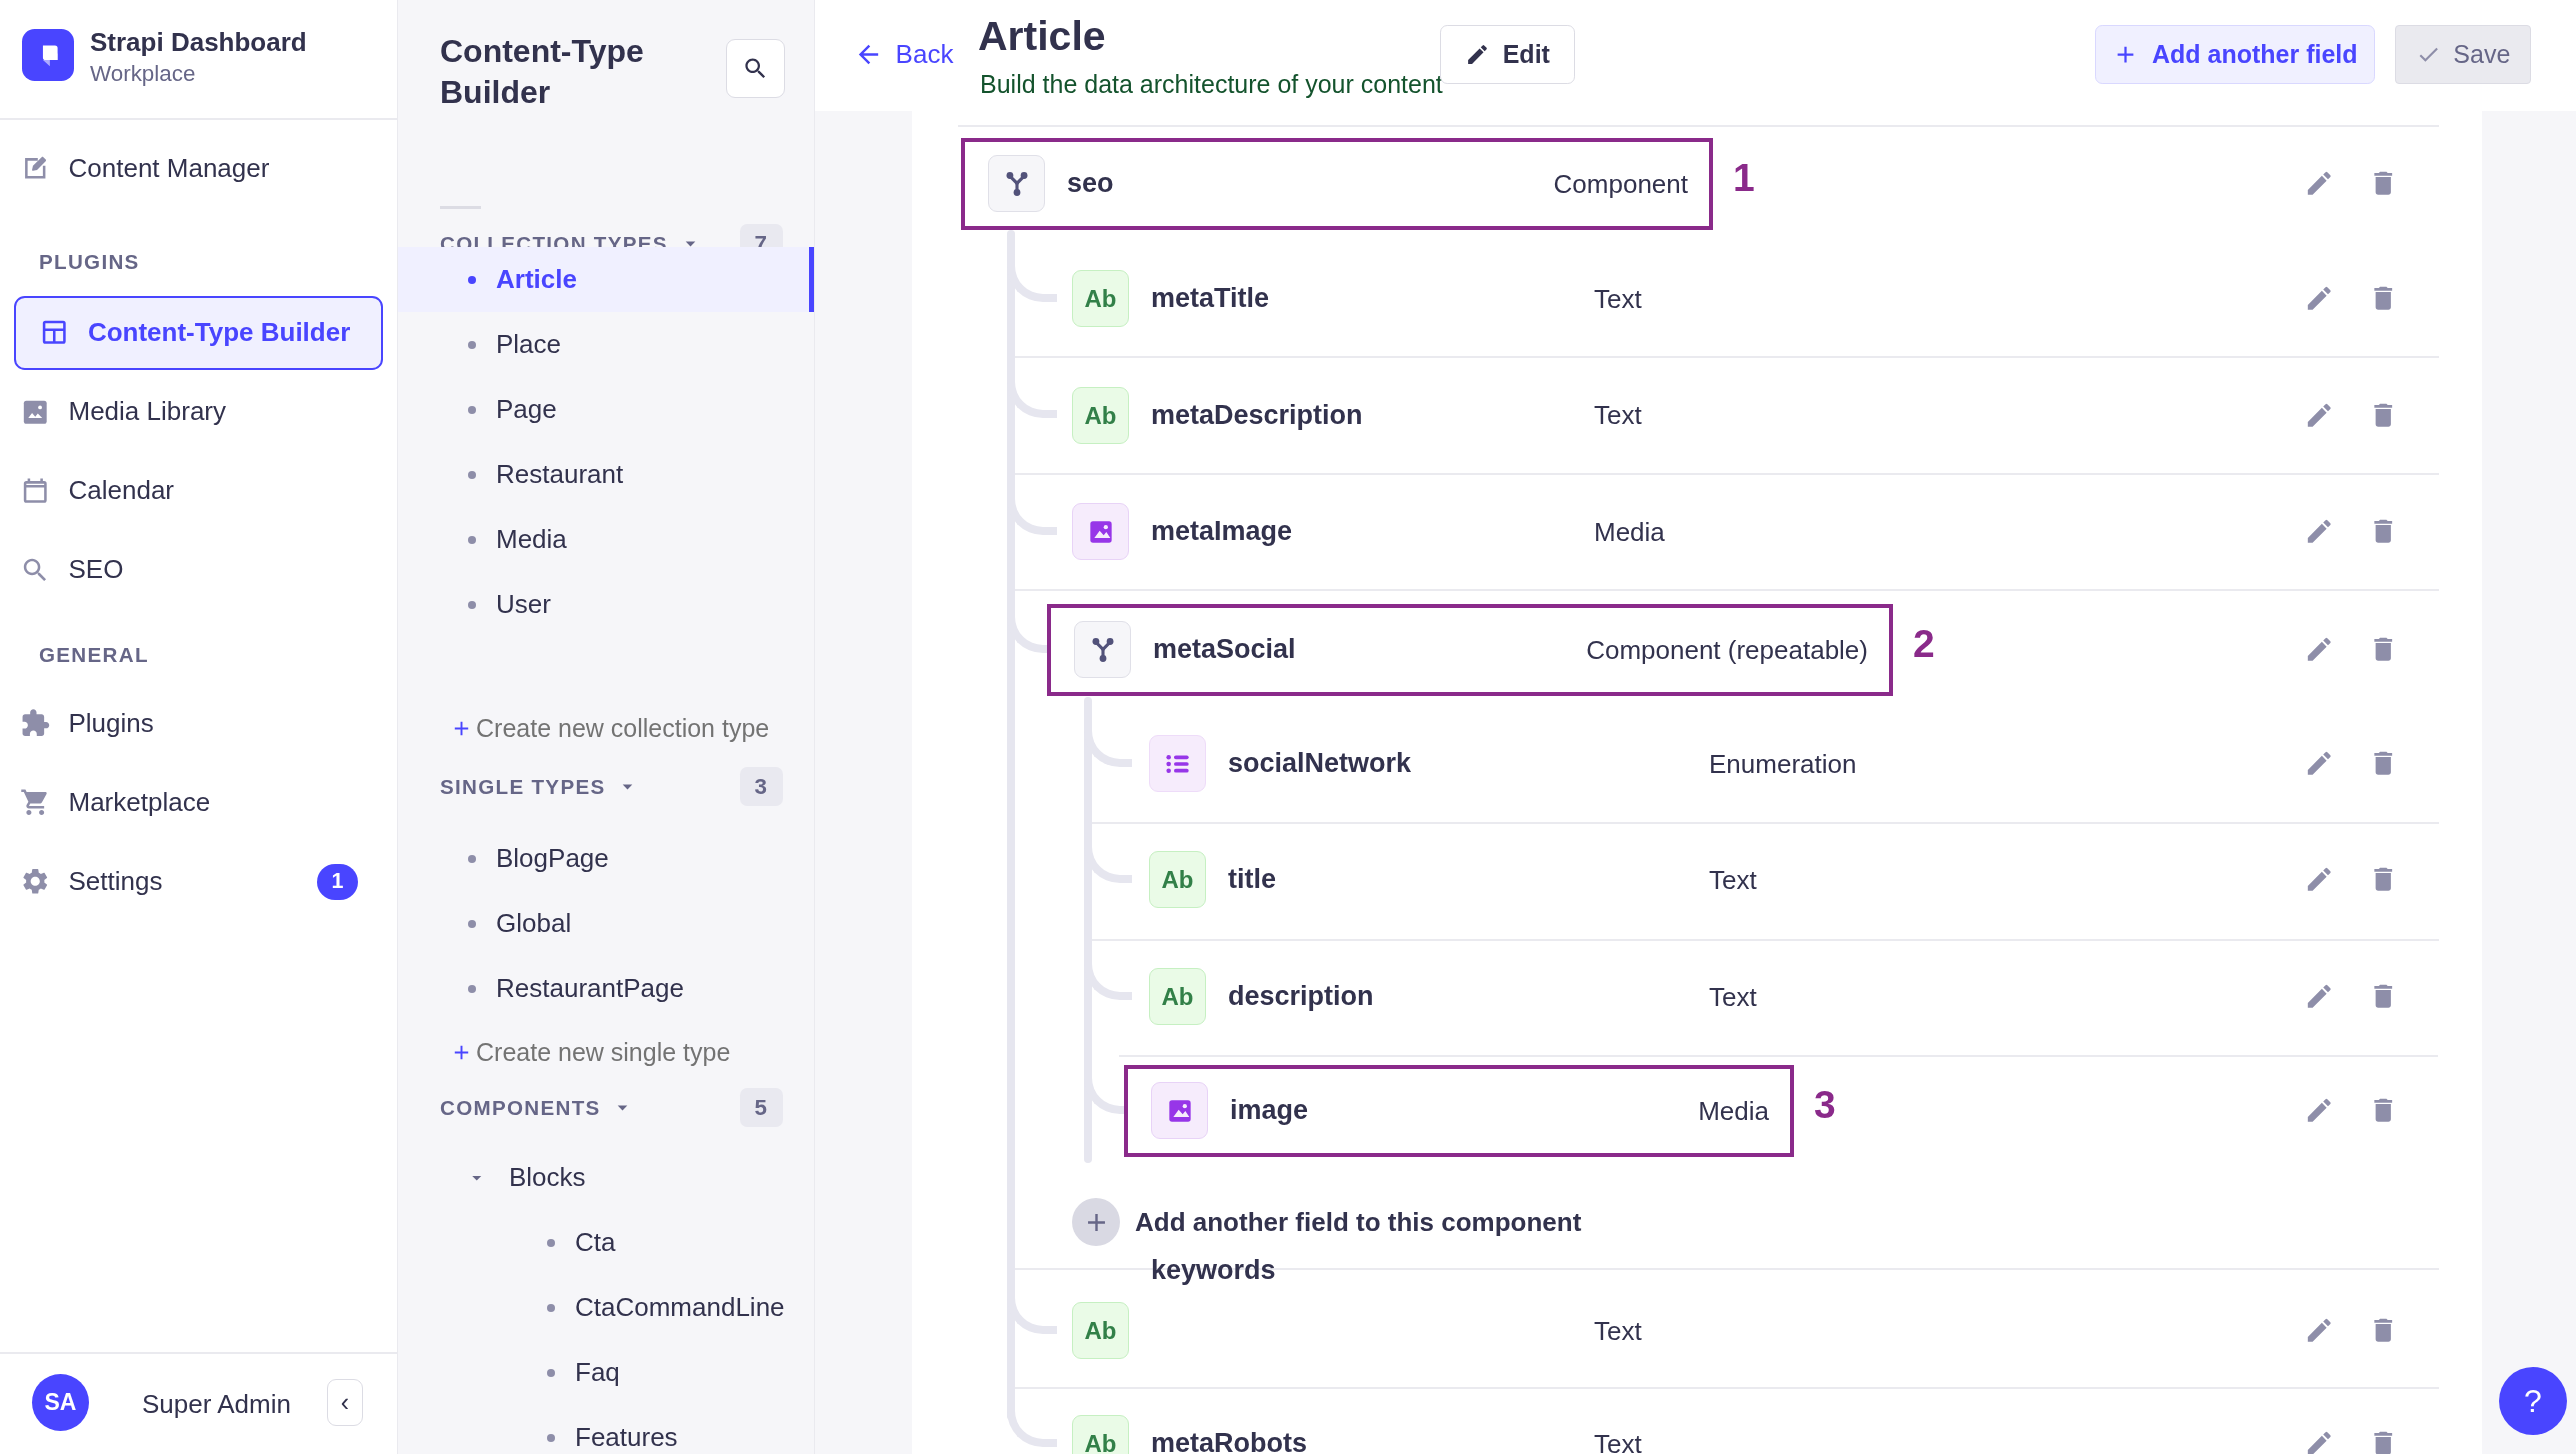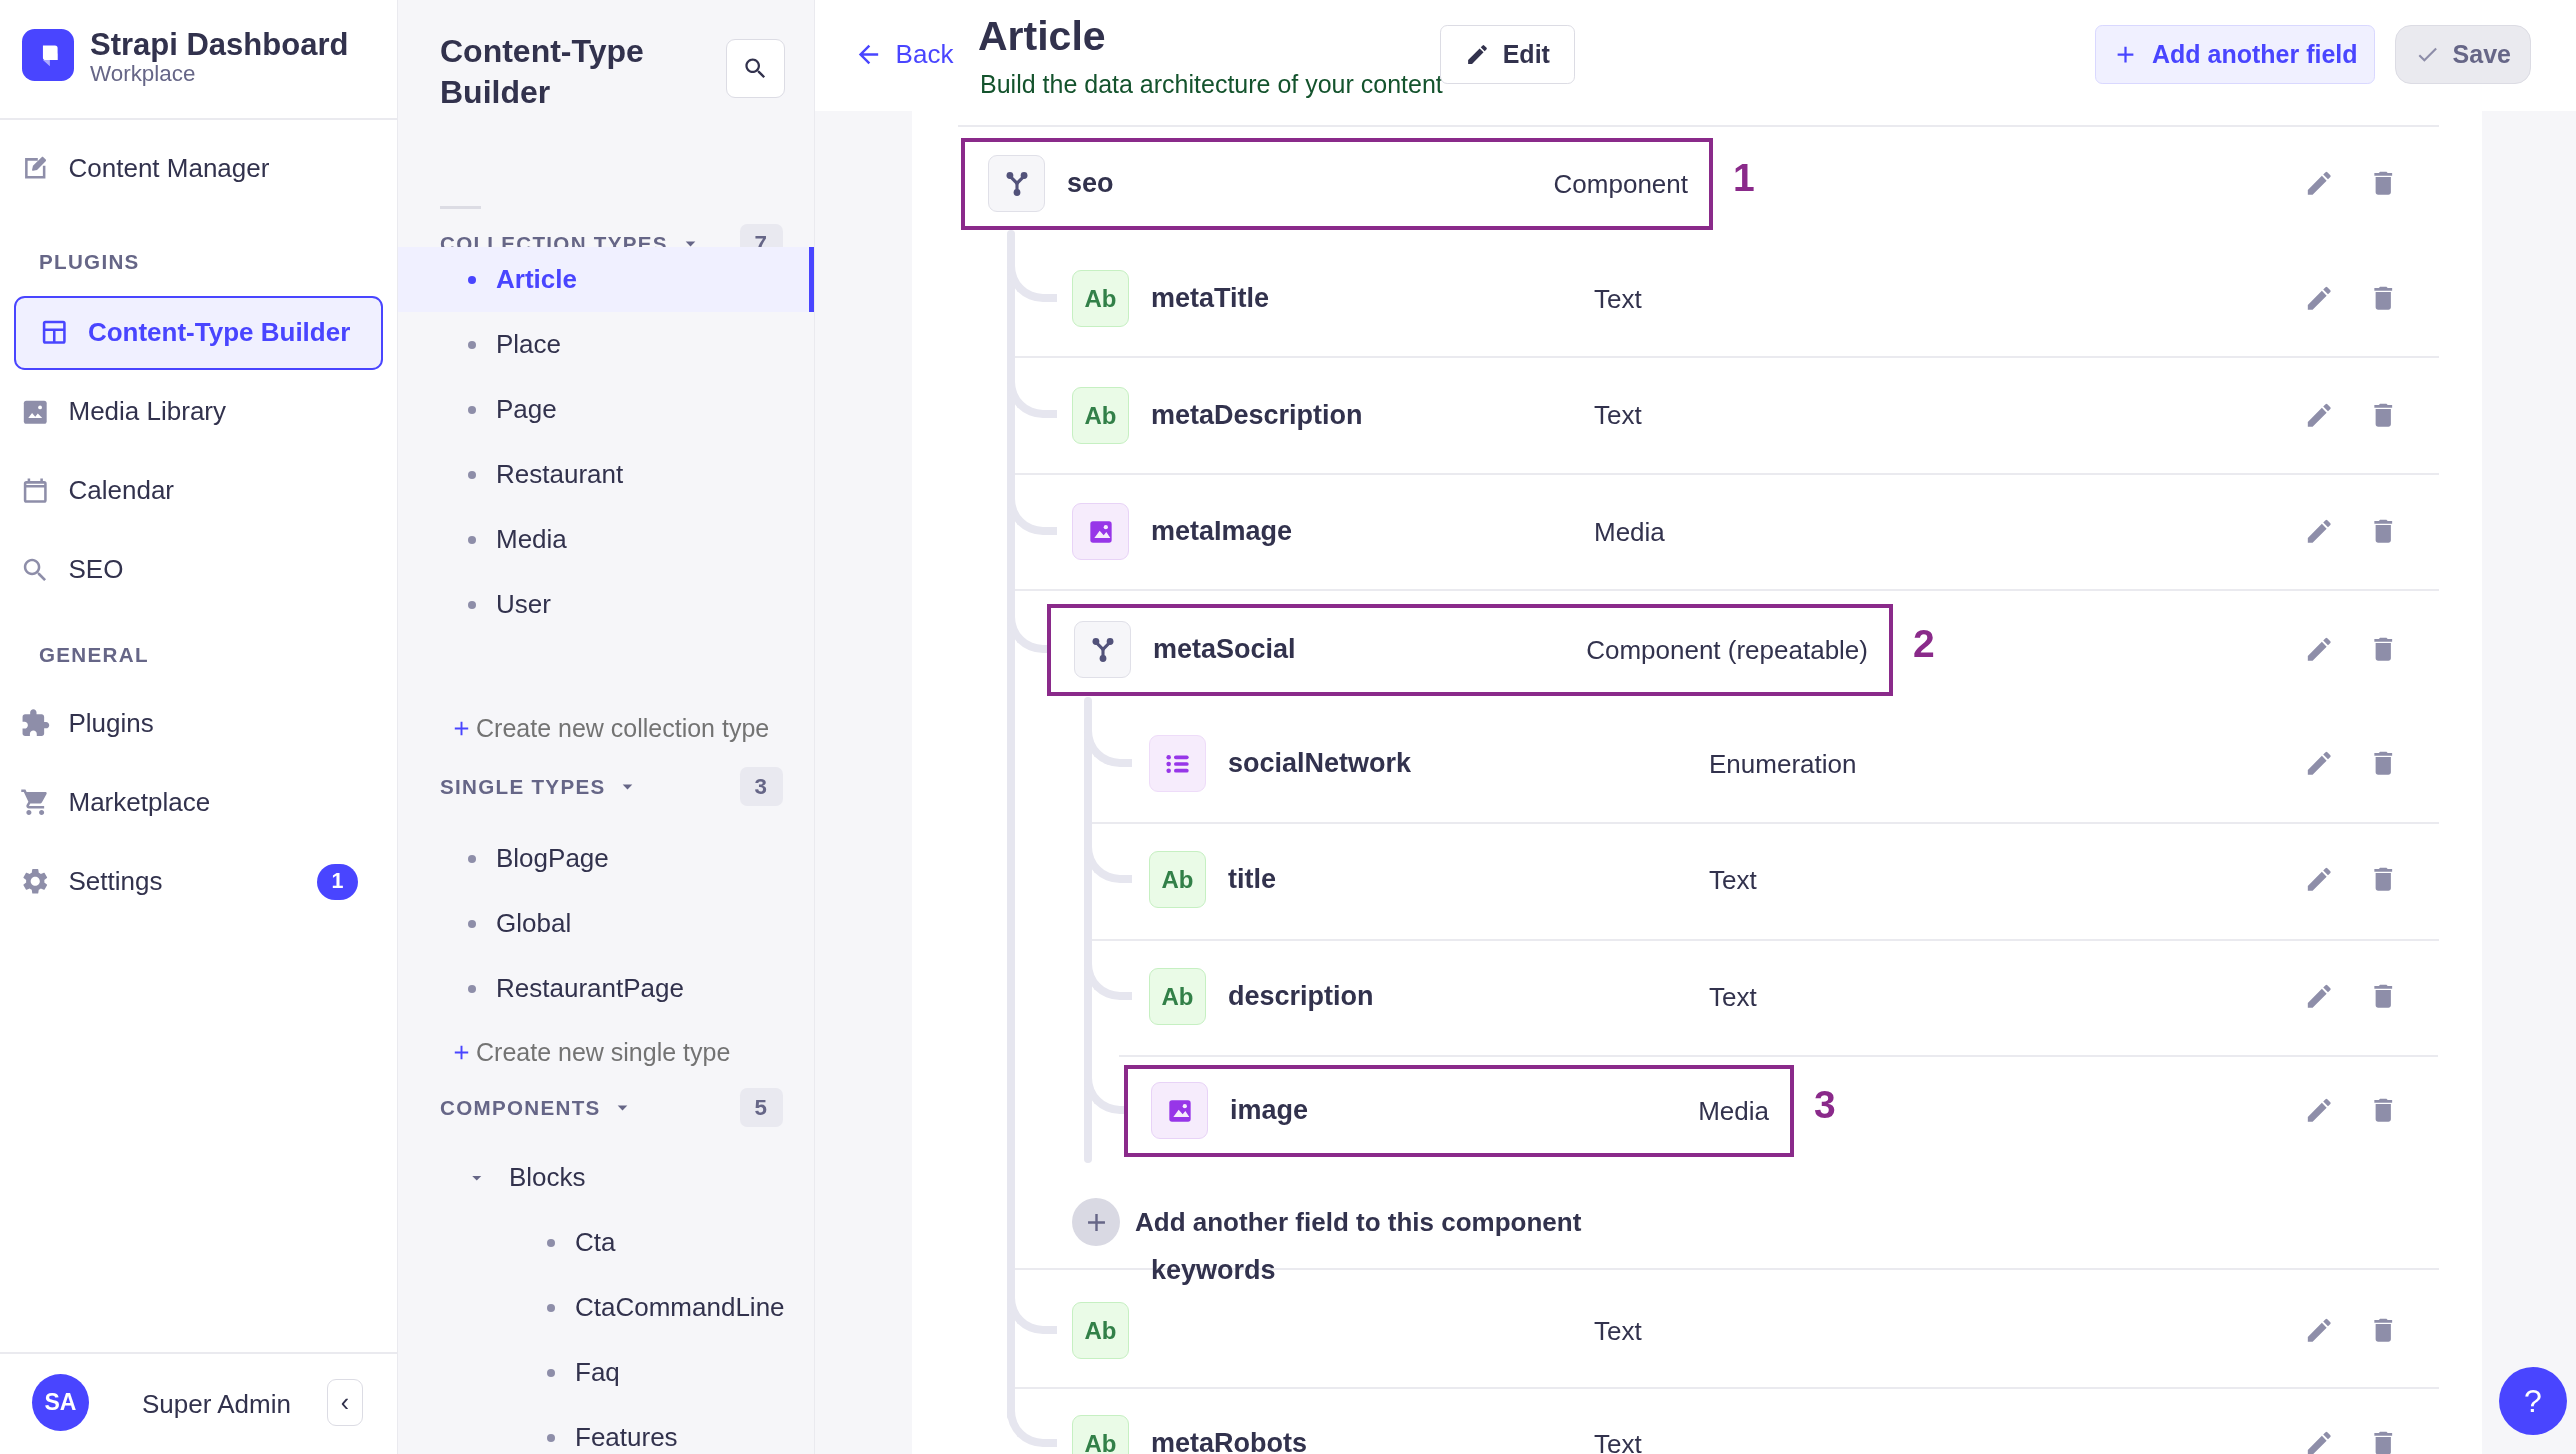--- a/index.html
+++ b/index.html
@@ -4,21 +4,21 @@
 <style>
   *{margin:0;padding:0;box-sizing:border-box}
   html,body{width:2576px;height:1454px;overflow:hidden;font-family:"Liberation Sans",sans-serif;background:#f6f6f9;color:#32324d;position:relative}
   .abs{position:absolute}
   .icon{display:inline-flex;align-items:center;justify-content:center}
 
   
   #left-sidebar{position:absolute;left:0;top:0;width:398px;height:1454px;background:#fff;border-right:1.8px solid #eaeaef}
   #brand{position:absolute;left:0;top:0;width:100%;height:118px}
   #brand-logo{position:absolute;left:21.5px;top:29px;width:52px;height:52px;background:#4945ff;border-radius:12.6px;display:flex;align-items:center;justify-content:center}
-  #brand-name{position:absolute;left:90px;top:27px;font-size:31px;font-weight:bold;color:#32324d}
+  #brand-name{position:absolute;left:90px;top:27px;font-size:26px;font-weight:bold;color:#32324d}
   #brand-sub{position:absolute;left:90px;top:61px;font-size:22.4px;color:#666687}
   .hdiv{position:absolute;left:0;width:100%;height:1.8px;background:#eaeaef}
   .nav-label{position:absolute;left:39px;font-size:20.6px;font-weight:bold;letter-spacing:1.3px;color:#666687}
   .nav-item{display:flex;align-items:center;height:79px;padding-left:20px;gap:18px;font-size:26px;color:#32324d;cursor:pointer}
   .nav-item .icon{color:#8e8ea9}
   .nav-item.selected{height:74px;margin:2.7px 14.4px;padding-left:23px;background:#f0f0ff;border:2.7px solid #4945ff;border-radius:10.8px;color:#4945ff;font-weight:bold}
   .nav-item.selected .icon{color:#4945ff}
   .count-pill{margin-left:auto;margin-right:39px;min-width:41px;height:36px;border-radius:18px;background:#4945ff;color:#fff;font-size:21.5px;font-weight:bold;display:flex;align-items:center;justify-content:center}
   #user-row{position:absolute;left:0;top:1354px;width:100%;height:101px}
   #user-avatar{position:absolute;left:32px;top:20px;width:57px;height:57px;border-radius:50%;background:#4945ff;color:#fff;font-size:23px;font-weight:bold;display:flex;align-items:center;justify-content:center}
@@ -42,21 +42,21 @@
   .group-row{display:flex;align-items:center;height:65px;padding-left:68px;gap:21.5px;font-size:26px;color:#32324d;cursor:pointer}
   .group-row .caret{color:#666687}
 
   
   #main-header{position:absolute;left:815px;top:0;width:1761px;height:111px;background:#fff}
   #back-link{position:absolute;left:39px;top:39px;display:flex;align-items:center;gap:12.6px;font-size:26px;color:#4945ff;cursor:pointer}
   #page-title{position:absolute;left:163px;top:12.6px;font-size:41px;font-weight:bold;color:#32324d}
   #page-subtitle{position:absolute;left:165px;top:70px;font-size:25px;color:#14532d}
   #edit-btn{position:absolute;left:625px;top:25px;width:135px;height:59px;background:#fff;border:1.8px solid #dcdce4;border-radius:7.2px;display:flex;align-items:center;justify-content:center;gap:12.6px;font-size:25px;font-weight:bold;color:#32324d;cursor:pointer}
   #add-field-btn{position:absolute;right:201px;top:25px;width:280px;height:59px;background:#f0f0ff;border:1.8px solid #d9d8ff;border-radius:7.2px;display:flex;align-items:center;justify-content:center;gap:12.6px;font-size:25px;font-weight:bold;color:#4945ff;cursor:pointer}
-  #save-btn{position:absolute;right:45px;top:25px;width:136px;height:59px;background:#eaeaef;border:1.8px solid #dcdce4;border-radius:16px;display:flex;align-items:center;justify-content:center;gap:12.6px;font-size:25px;font-weight:bold;color:#666687;cursor:pointer}
+  #save-btn{position:absolute;right:45px;top:25px;width:136px;height:59px;background:#eaeaef;border:1.8px solid #dcdce4;border-radius:4px;display:flex;align-items:center;justify-content:center;gap:12.6px;font-size:25px;font-weight:normal;color:#666687;cursor:pointer}
 
   
   #card{position:absolute;left:912px;top:111px;width:1570px;height:1343px;background:#fff}
   .sep{position:absolute;height:1.8px;background:#eaeaef}
   .vline{position:absolute;width:8px;background:#e6e6ef;border-radius:4.5px}
   .elbow{position:absolute;border-left:8px solid #e6e6ef;border-bottom:8px solid #e6e6ef;border-bottom-left-radius:36px}
   .tile{position:absolute;width:57px;height:57px;border-radius:9px;display:flex;align-items:center;justify-content:center}
   .tile-comp{background:#f6f6f9;border:1.8px solid #e0e0e8;color:#52527a}
   .tile-text{background:#eafbe7;border:1.8px solid #c6f0c2;color:#328048;font-size:24px;font-weight:bold}
   .tile-media{background:#f6ecfc;border:1.8px solid #e8d3f7}

